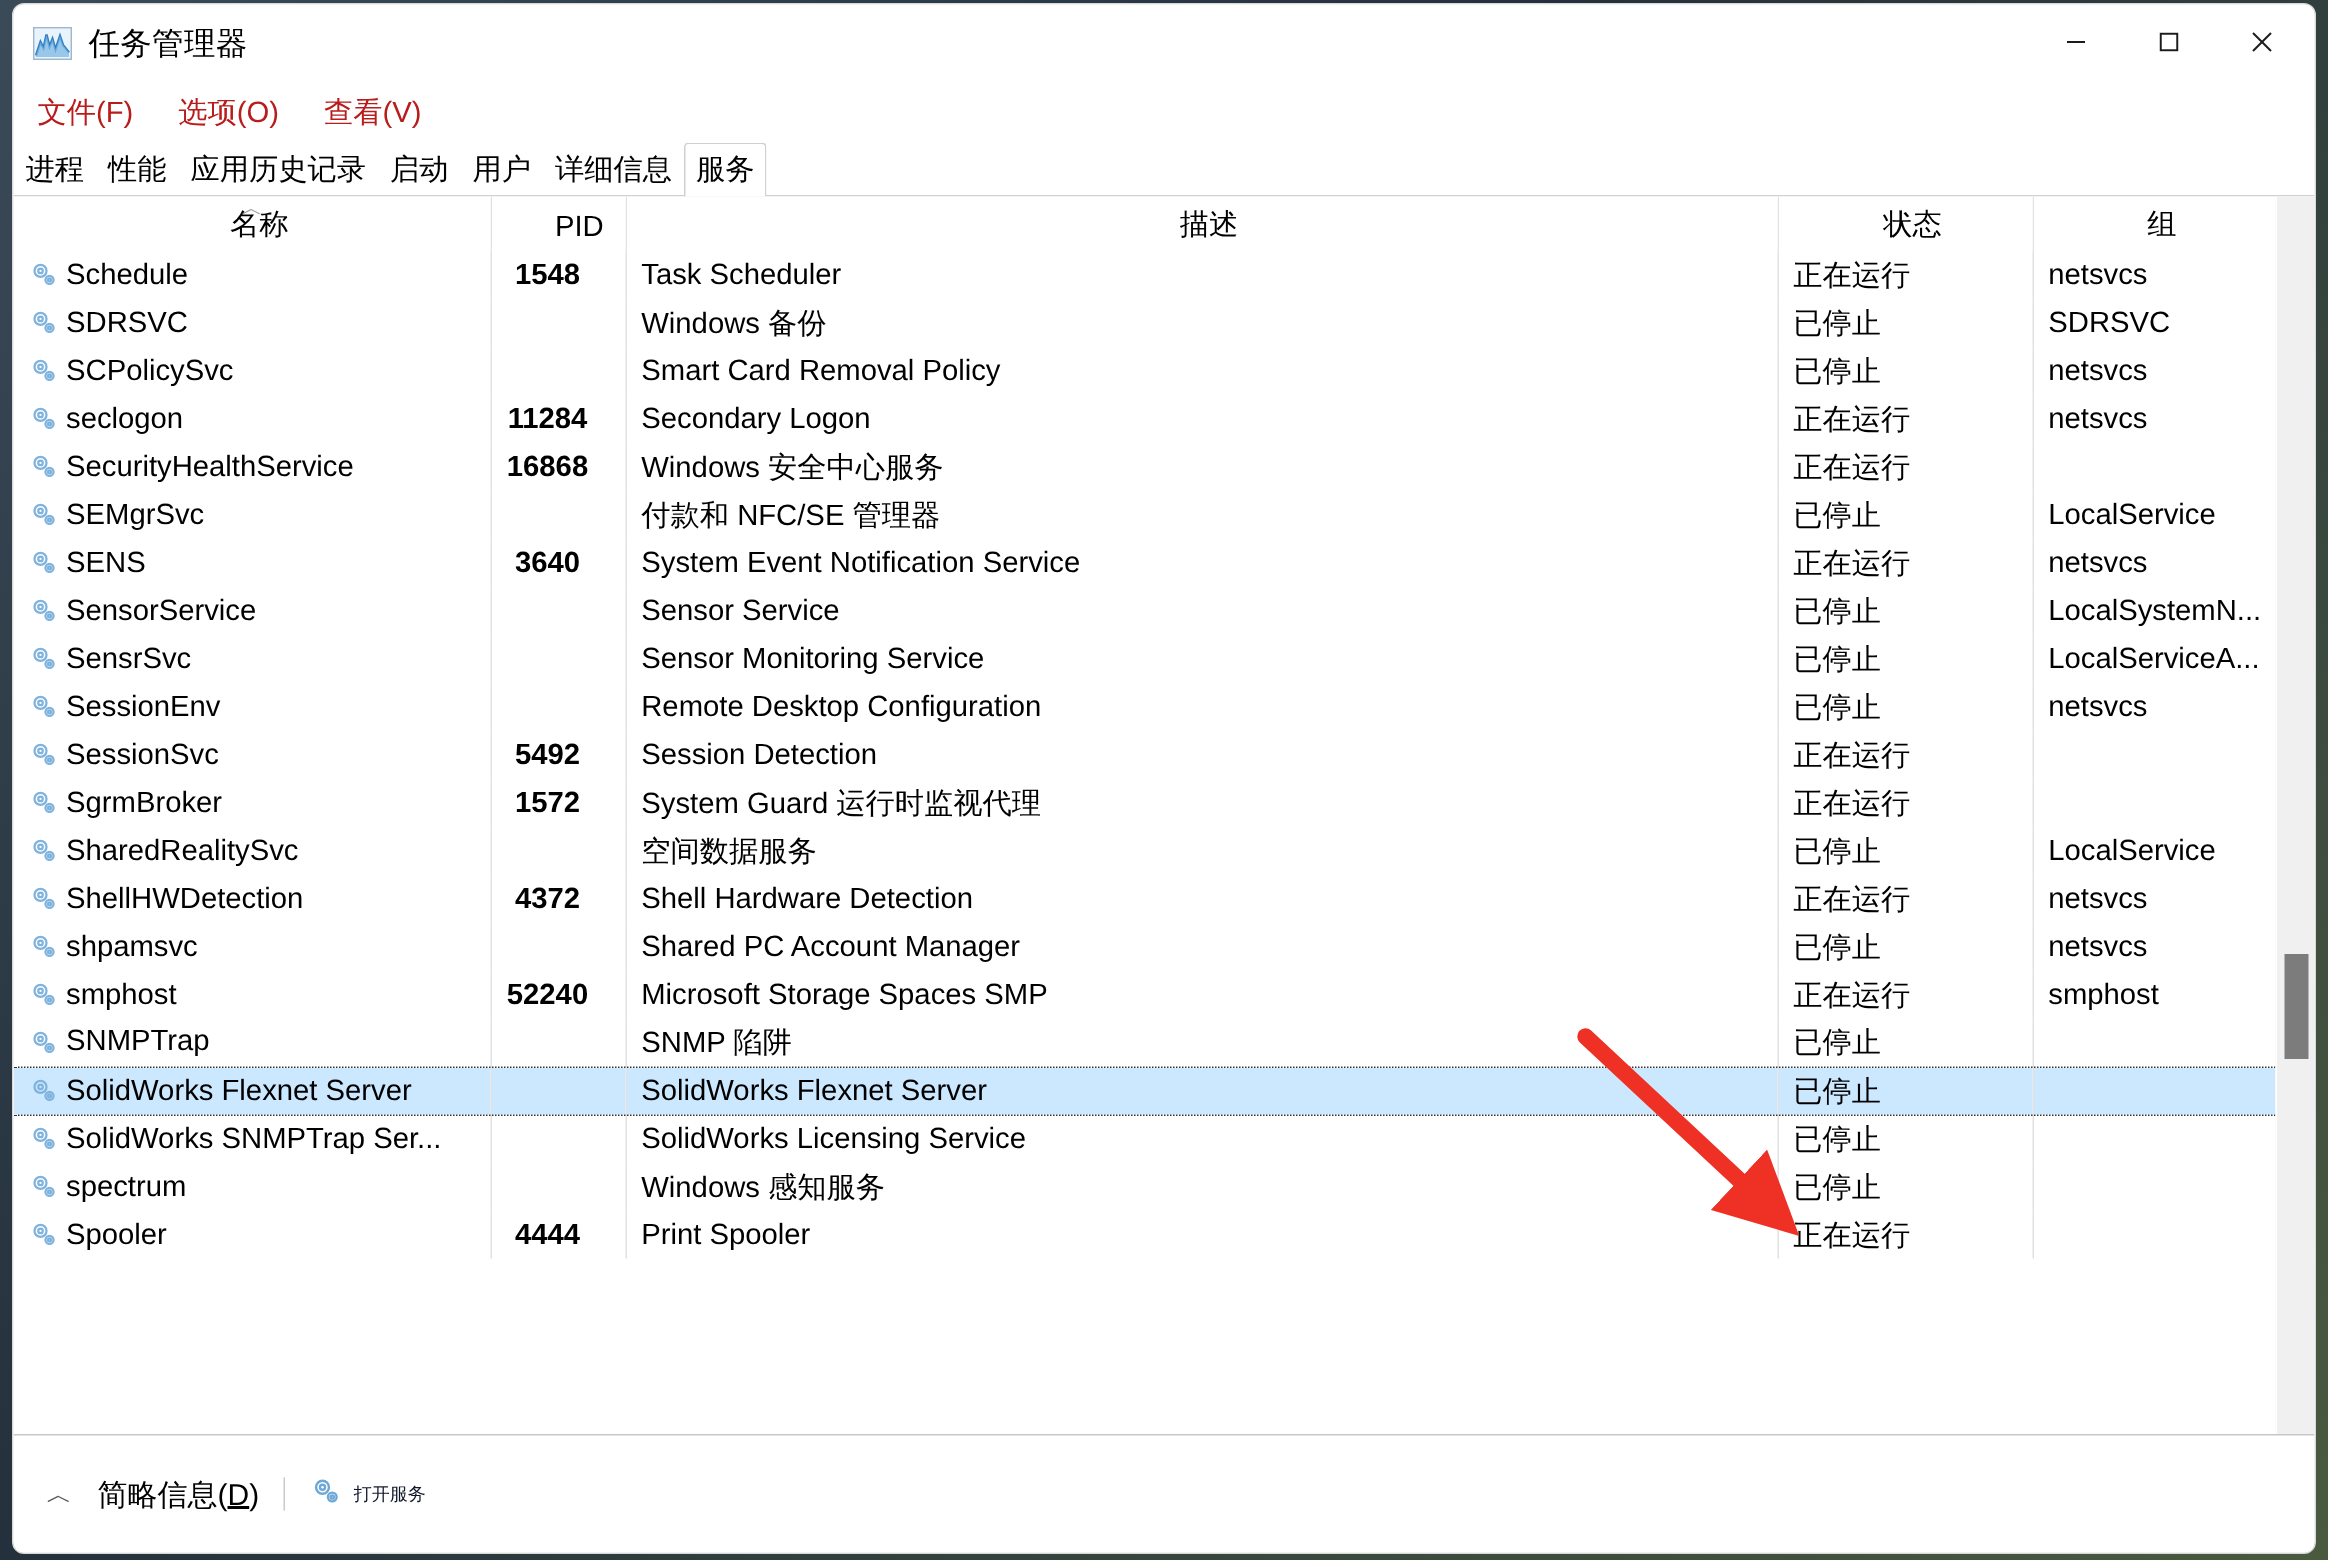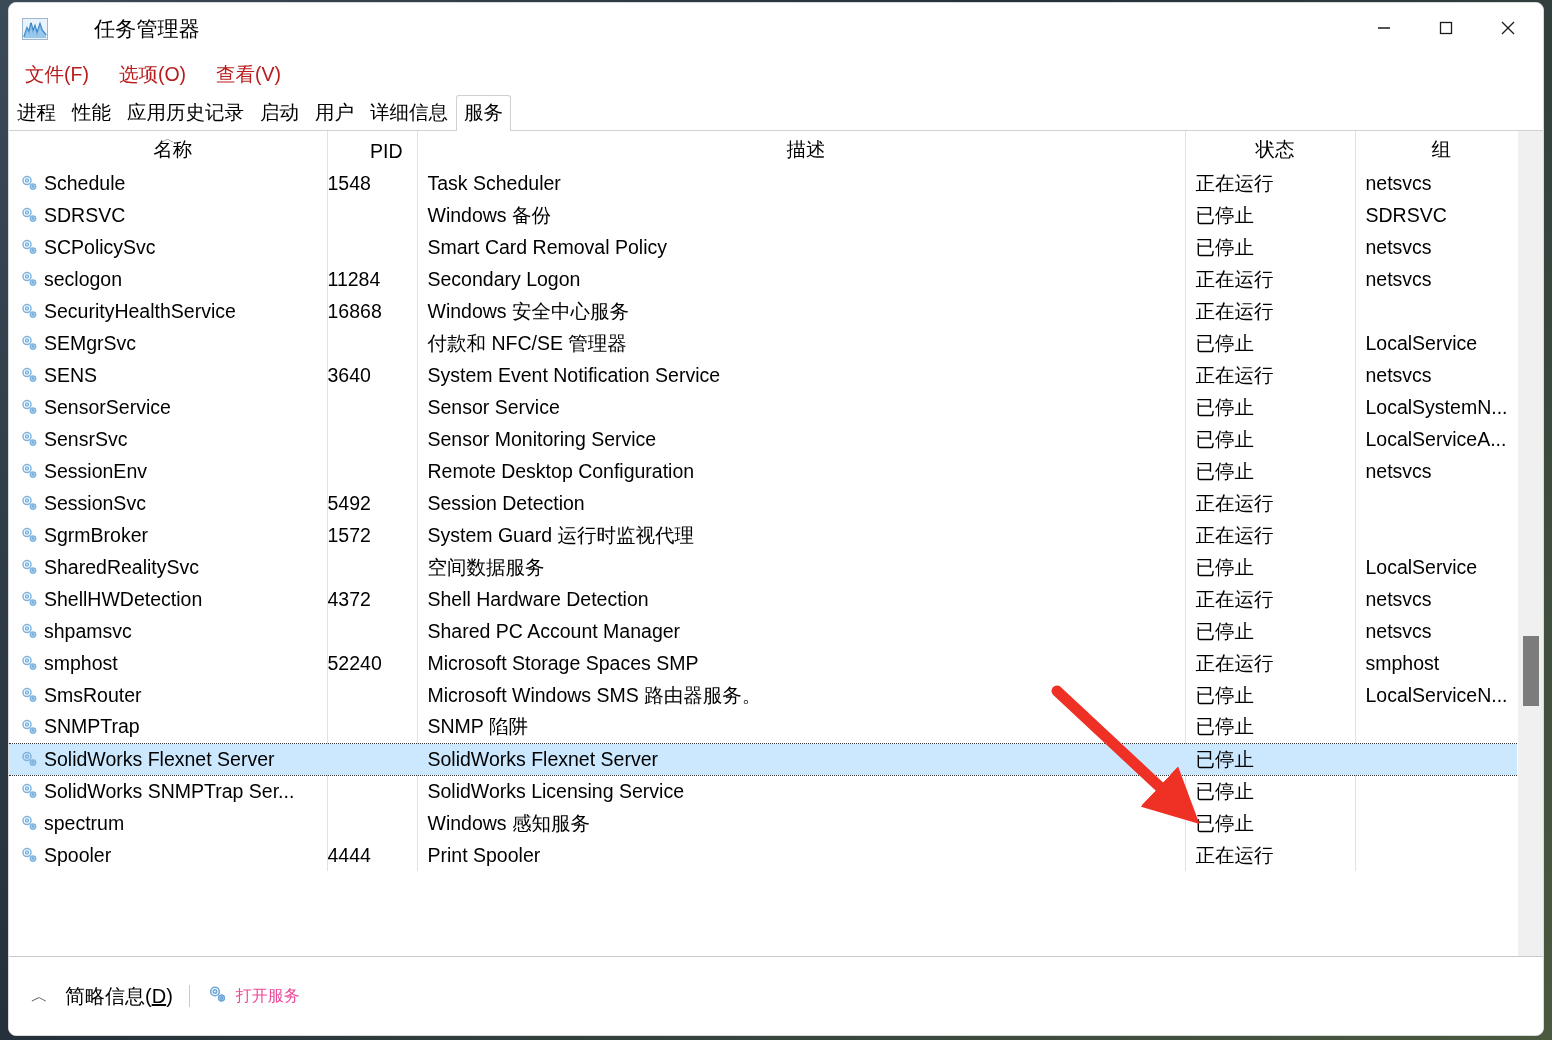--- a/index.html
+++ b/index.html
@@ -23,21 +23,20 @@
     border: 1px solid #d9d9d9;
     overflow: hidden;
     display: flex; flex-direction: column;
   }
   
   #titlebar {
     height: 52px; flex: 0 0 52px;
     display: flex; align-items: center;
     background: #ffffff;
     position: relative;
-    gap: 35px;
   }
   #app-icon {
     width: 26px; height: 22px;
     margin-left: 13px;
     border: 1px solid #9fb6cc;
     background: linear-gradient(#eaf4fd, #cfe6f8);
     position: relative; overflow: hidden;
     flex: 0 0 auto;
   }
   #app-icon svg { position: absolute; left: 0; top: 0; }
@@ -131,21 +130,21 @@
     color: #000;
     height: 32px;
     padding: 0 0 0 10px;
     border-right: 1px solid #e2e2e2;
     white-space: nowrap;
     overflow: hidden;
     vertical-align: middle;
     cursor: default;
   }
   tbody td:last-child { border-right: none; }
-  tbody td.num { text-align: left; padding-right: 14px; padding-left: 0; }
+  tbody td.num { text-align: center; padding-right: 14px; padding-left: 0; font-weight: bold; }
   tbody tr.selected td {
     background: #cce8ff;
     border-top: 1px dotted #333;
     border-bottom: 1px dotted #333;
   }
   .name-cell { display: flex; align-items: center; gap: 5px; }
   .gear { flex: 0 0 auto; }
   .colw-name  { width: 318px; }
   .colw-pid   { width: 90px; }
   .colw-desc  { width: 768px; }
@@ -167,21 +166,21 @@
     flex: 0 0 78px;
     display: flex; align-items: center;
     padding-left: 22px;
     background: #ffffff;
   }
   #chev-up { color: #5a5a5a; font-size: 17px; margin-right: 17px; }
   #fewer-label { font-size: 20px; color: #000; }
   #fewer-label u { text-decoration: underline; }
   #fsep { width: 1px; height: 22px; background: #c9c9c9; margin: 0 16px; }
   #open-services-link {
-    font-size: 16px; color: #ec4899;
+    font-size: 12px; color: #0f172a;
     margin-left: 8px; cursor: pointer;
   }
   
   #arrow { position: absolute; left: 0; top: 0; pointer-events: none; }
 </style>
 </head>
 <body>
 
 <div id="desktop"></div>
 
@@ -556,39 +555,20 @@
             <td class="colw-name">
               <span class="name-cell">
                 <svg class="gear" width="20" height="20" viewBox="0 0 20 20">
                   <g fill="none" stroke="#7fb3dd" stroke-width="1.5">
                     <circle cx="8" cy="7.6" r="4"></circle>
                     <circle cx="8" cy="7.6" r="1.5"></circle>
                     <circle cx="14" cy="13.6" r="2.7"></circle>
                     <circle cx="14" cy="13.6" r="1"></circle>
                   </g>
                 </svg>
-                <span>SmsRouter</span>
-              </span>
-            </td>
-            <td class="colw-pid num"></td>
-            <td class="colw-desc">Microsoft Windows SMS 路由器服务。</td>
-            <td class="colw-stat">已停止</td>
-            <td class="colw-group">LocalServiceN...</td>
-          </tr>
-          <tr>
-            <td class="colw-name">
-              <span class="name-cell">
-                <svg class="gear" width="20" height="20" viewBox="0 0 20 20">
-                  <g fill="none" stroke="#7fb3dd" stroke-width="1.5">
-                    <circle cx="8" cy="7.6" r="4"></circle>
-                    <circle cx="8" cy="7.6" r="1.5"></circle>
-                    <circle cx="14" cy="13.6" r="2.7"></circle>
-                    <circle cx="14" cy="13.6" r="1"></circle>
-                  </g>
-                </svg>
                 <span>SNMPTrap</span>
               </span>
             </td>
             <td class="colw-pid num"></td>
             <td class="colw-desc">SNMP 陷阱</td>
             <td class="colw-stat">已停止</td>
             <td class="colw-group"></td>
           </tr>
           <tr class="selected">
             <td class="colw-name">

